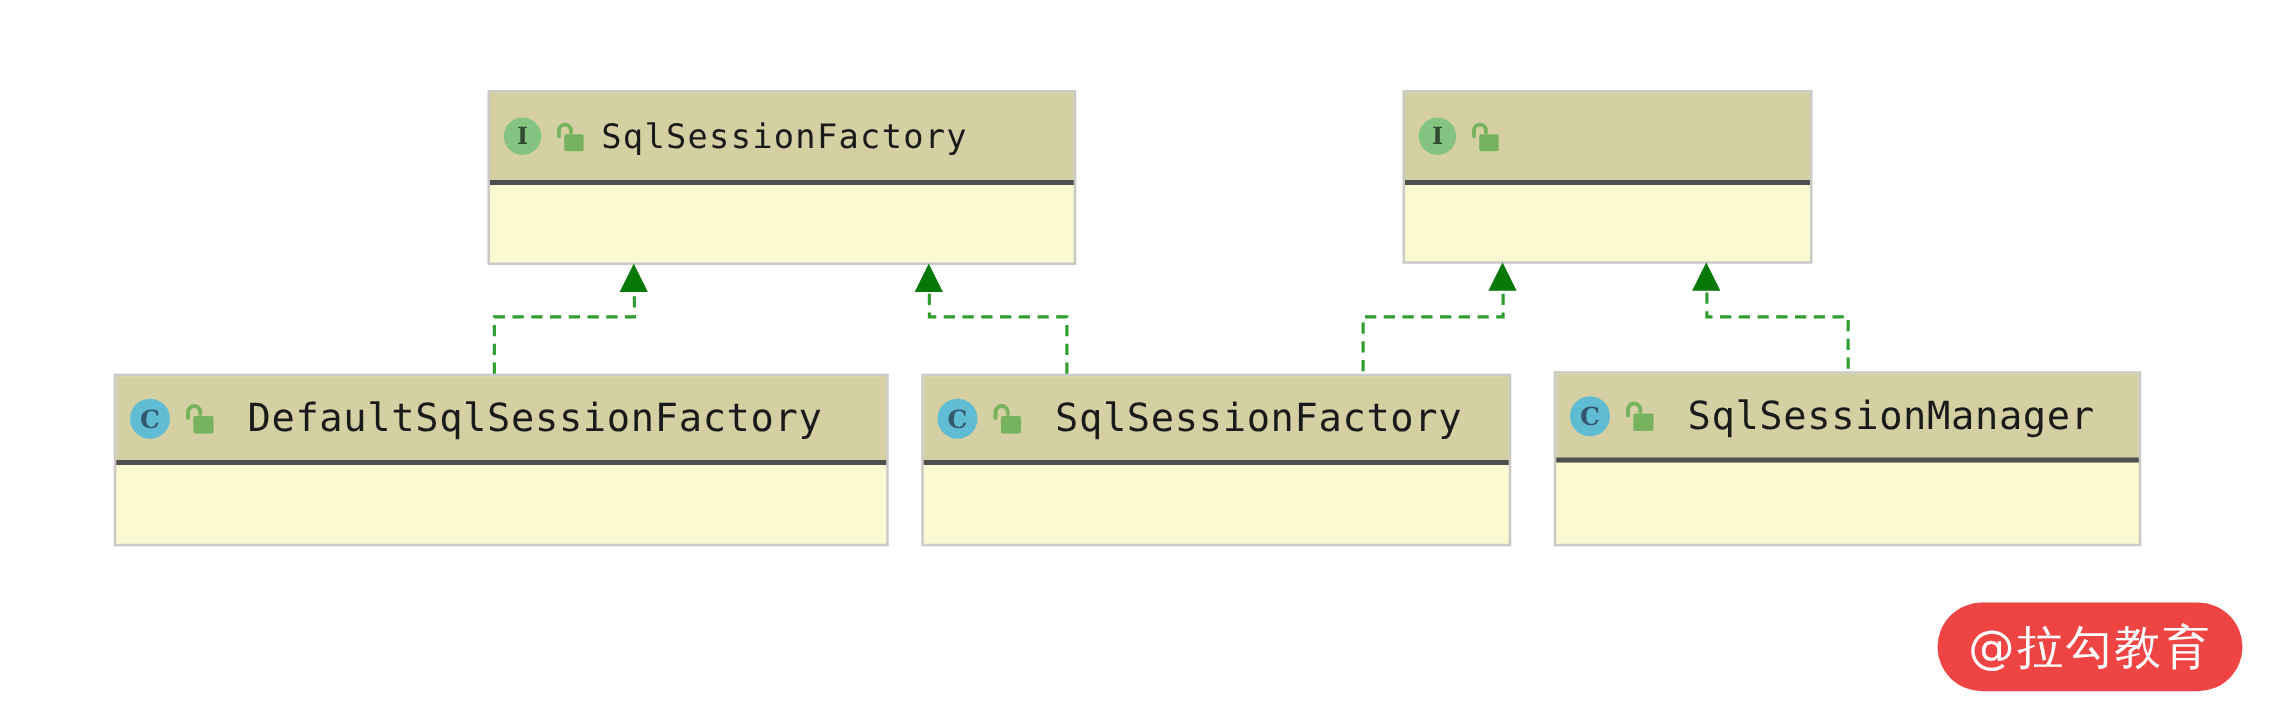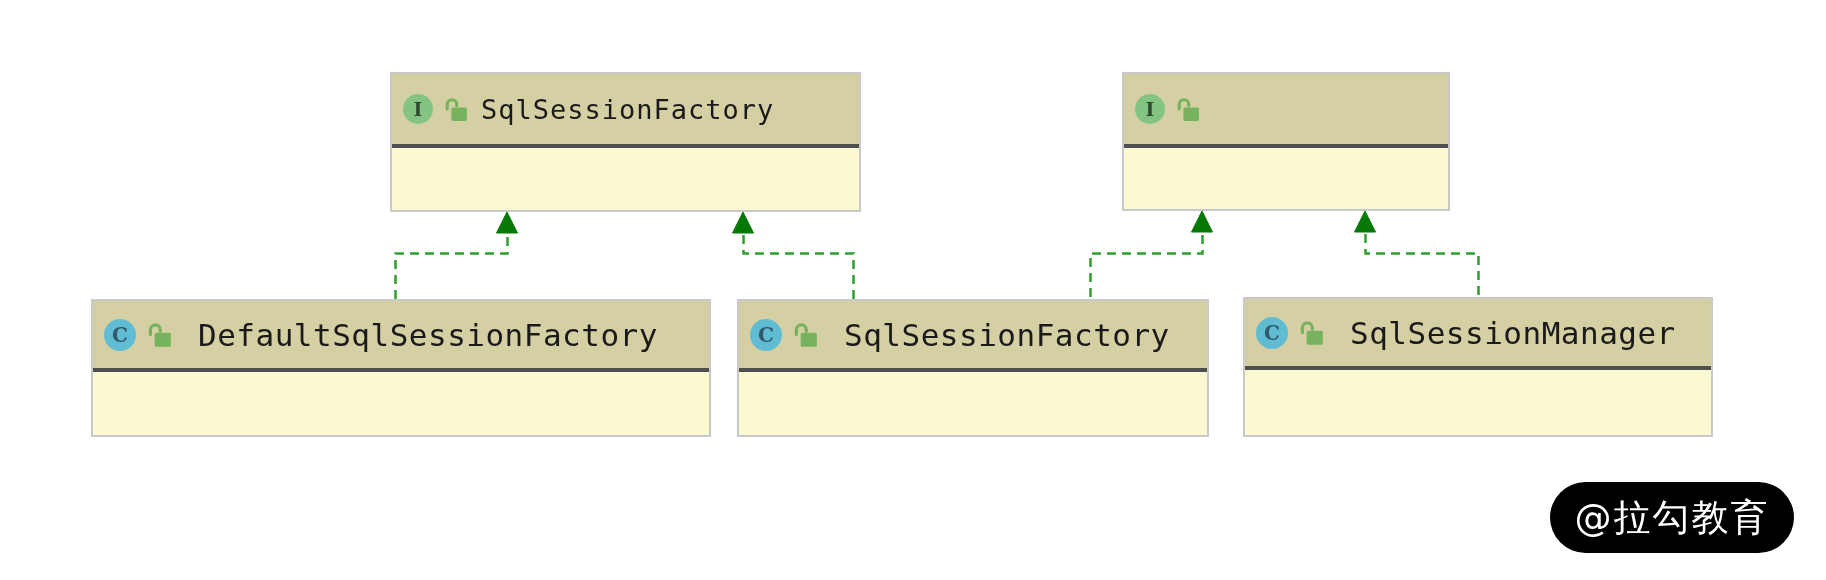--- a/index.html
+++ b/index.html
@@ -75,21 +75,21 @@
     stroke-width:2.5;
     stroke-dasharray:9 6;
   }
   .edge-arrow{fill:var(--arrow);stroke:var(--arrow);stroke-width:1;}
 
   .watermark{
     position:absolute;
     left:1550px;top:482px;
     width:244px;height:71px;
     border-radius:36px;
-    background:#000000;
+    background:#ef4444;
     color:#ffffff;
     display:flex;align-items:center;justify-content:center;
     font-family:"DejaVu Sans", sans-serif;
     font-size:37px;
     letter-spacing:2px;
   }
 </style>
 </head>
 <body>
 

